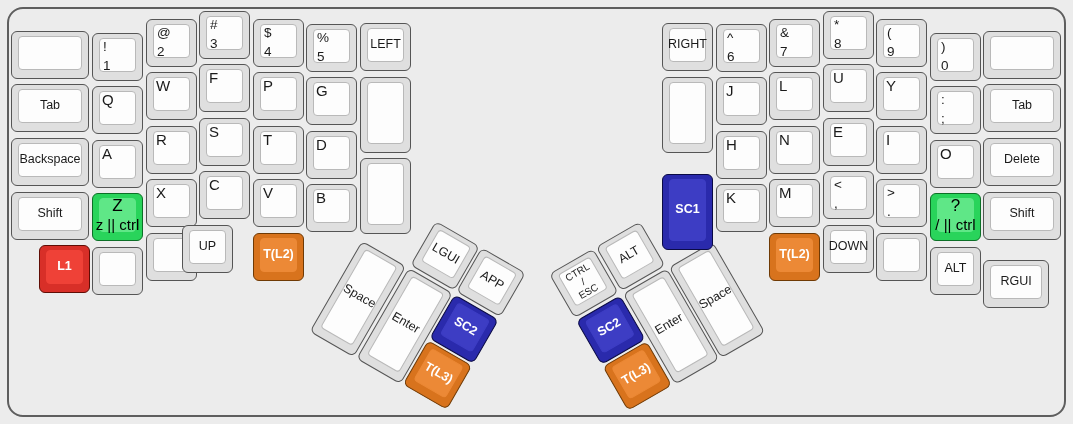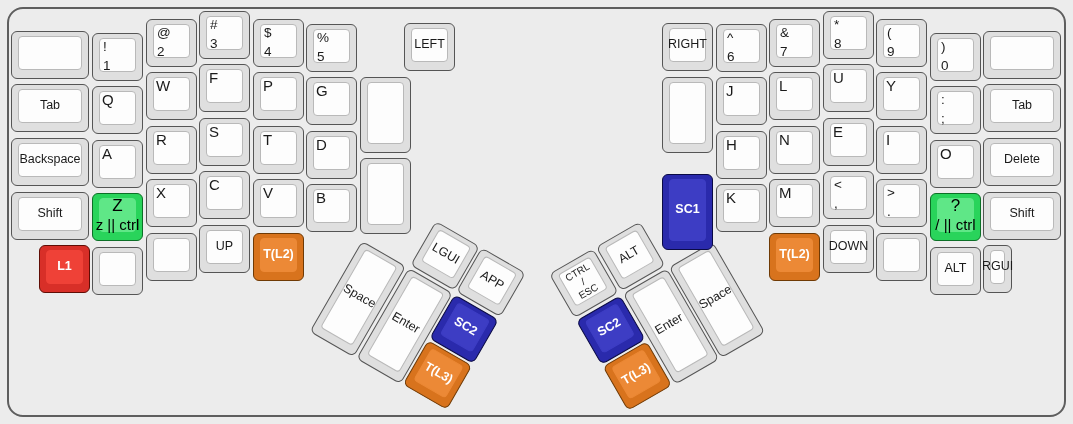--- a/index.html
+++ b/index.html
@@ -190,21 +190,21 @@
     <div class="key" style="left: 199px; top: 118px; width: 51px; height: 48px;">
       <div class="cap letter">
         <span class="lbl lbl0">S</span>
       </div>
     </div>
     <div class="key" style="left: 199px; top: 171px; width: 51px; height: 48px;">
       <div class="cap letter">
         <span class="lbl lbl0">C</span>
       </div>
     </div>
-    <div class="key" style="left: 199px; top: 225px; width: 51px; height: 48px; padding-left: 24px;">
+    <div class="key" style="left: 182px; top: 225px; width: 51px; height: 48px; padding-left: 24px;">
       <div class="cap center">
         <span class="lbl lbl0">UP</span>
       </div>
     </div>
     <div class="key" style="left: 253px; top: 19px; width: 51px; height: 48px;">
       <div class="cap pair">
         <span class="lbl lbl0">$</span>
         <span class="lbl lbl1">4</span>
       </div>
     </div>
@@ -242,21 +242,21 @@
     <div class="key" style="left: 306px; top: 131px; width: 51px; height: 48px;">
       <div class="cap letter">
         <span class="lbl lbl0">D</span>
       </div>
     </div>
     <div class="key" style="left: 306px; top: 184px; width: 51px; height: 48px;">
       <div class="cap letter">
         <span class="lbl lbl0">B</span>
       </div>
     </div>
-    <div class="key" style="left: 360px; top: 23px; width: 51px; height: 48px; margin-left: 44px;">
+    <div class="key" style="left: 360px; top: 23px; width: 51px; height: 48px;">
       <div class="cap center">
         <span class="lbl lbl0">LEFT</span>
       </div>
     </div>
     <div class="key" style="left: 360px; top: 77px; width: 51px; height: 76px;">
       <div class="cap center"></div>
     </div>
     <div class="key" style="left: 360px; top: 158px; width: 51px; height: 76px;">
       <div class="cap center"></div>
     </div>
@@ -411,18 +411,18 @@
     <div class="key" style="left: 983px; top: 138px; width: 78px; height: 48px;">
       <div class="cap center">
         <span class="lbl lbl0">Delete</span>
       </div>
     </div>
     <div class="key" style="left: 983px; top: 192px; width: 78px; height: 48px;">
       <div class="cap center">
         <span class="lbl lbl0">Shift</span>
       </div>
     </div>
-    <div class="key" style="left: 983px; top: 245px; width: 29px; height: 48px;">
+    <div class="key" style="left: 983px; top: 260px; width: 66px; height: 48px;">
       <div class="cap center">
         <span class="lbl lbl0">RGUI</span>
       </div>
     </div>
   </div>
 
 </body></html>

